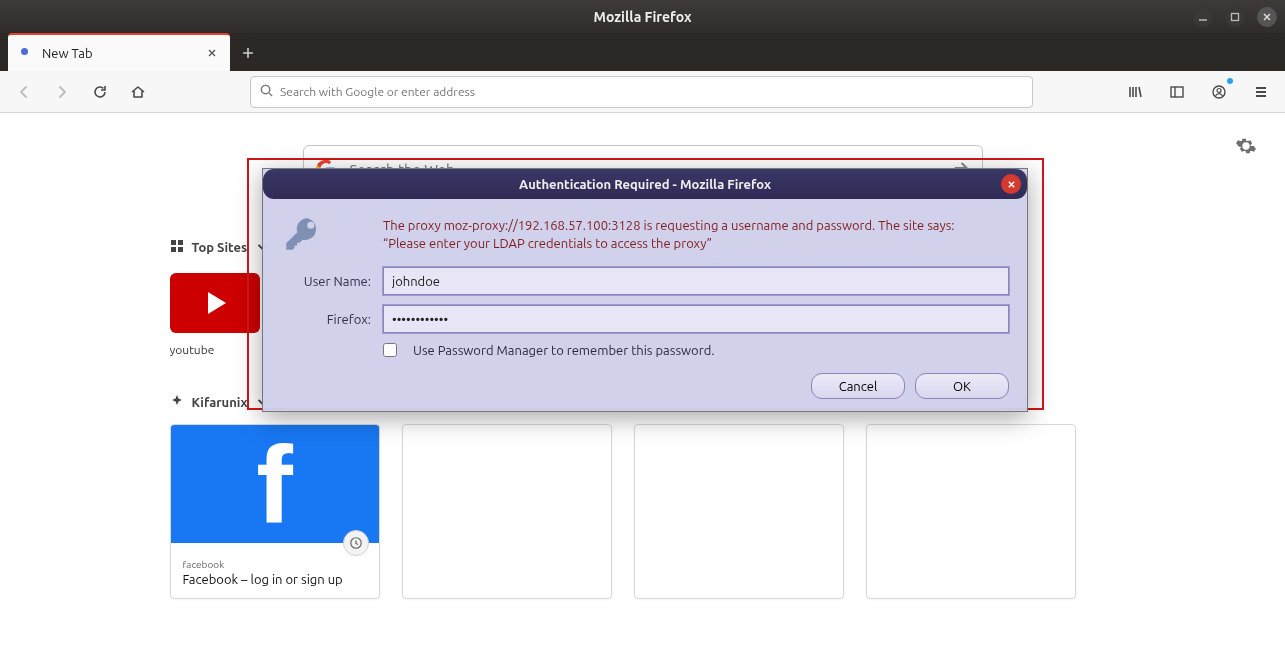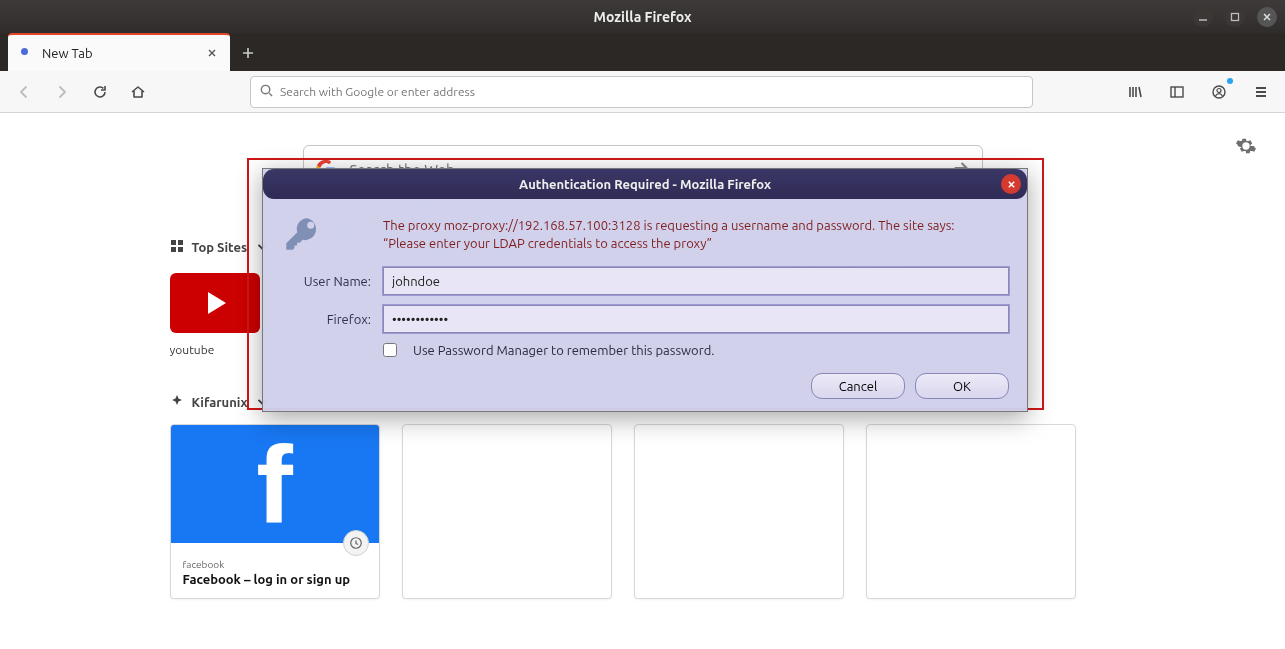--- a/index.html
+++ b/index.html
@@ -53,21 +53,21 @@
   .play { width:0; height:0; border-top:11px solid transparent; border-bottom:11px solid transparent; border-left:18px solid #fff; margin-left:4px; }
 
   .highlights-lbl { margin-top: 38px; }
   .cards { display:flex; gap: 22px; margin-top: 14px; }
   .card { width: 210px; border:1px solid #d8d8d8; border-radius:4px; background:#fff; box-shadow: 0 1px 3px rgba(0,0,0,.05); overflow:hidden; cursor:pointer; }
   .cardimg { height: 118px; background:#1877f2; position:relative; display:flex; align-items:center; justify-content:center; }
   .cardimg .fblogo { font-family: Arial; font-weight:700; font-size: 110px; color:#fff; line-height: .6; }
   .cardbadge { position:absolute; right:10px; bottom:-13px; width:26px; height:26px; border-radius:50%; background:#f3f3f3; border:1px solid #d0d0d0; display:flex; align-items:center; justify-content:center; }
   .cardbody { padding: 16px 12px 12px; }
   .cardsite { font-size: 10px; color:#666; }
-  .cardtitle { font-size: 13px; font-weight:700; color:#111; margin-top:2px; }
+  .cardtitle { font-size: 13px; font-weight:400; color:#111; margin-top:2px; }
   .emptycard { height:175px; }
 
   
   .highlight-border { position:absolute; left:247px; top:158px; width:797px; height:252px; border:2px solid #cf1717; pointer-events:none; z-index:40; }
   .dialog { position:absolute; left:262px; top:168px; width:766px; background: rgba(208,208,235,0.97); border:1px solid #777; box-shadow: 0 6px 24px rgba(0,0,0,.35); z-index:50; font-size:13px; color:#2a2a40; }
   .dlg-title { height: 30px; background: linear-gradient(180deg,#3b3766,#2f2b55); color:#eee; display:flex; align-items:center; justify-content:center; font-size:13px; font-weight:600; position:relative;border-radius:11px; }
   .dlg-close { position:absolute; right:6px; top:5px; width:20px; height:20px; border-radius:50%; background:#d43b2e; display:flex; align-items:center; justify-content:center; color:#fff; cursor:pointer; font-size:12px; }
   .dlg-body { padding: 14px 18px 12px; display:grid; grid-template-columns: 90px 1fr; row-gap: 10px; column-gap: 12px; align-items:center; }
   .keyicon { grid-column: 1; grid-row: 1; color: #6d80a8; opacity:.8; }
   .keyicon svg { width: 42px; height:42px; }

